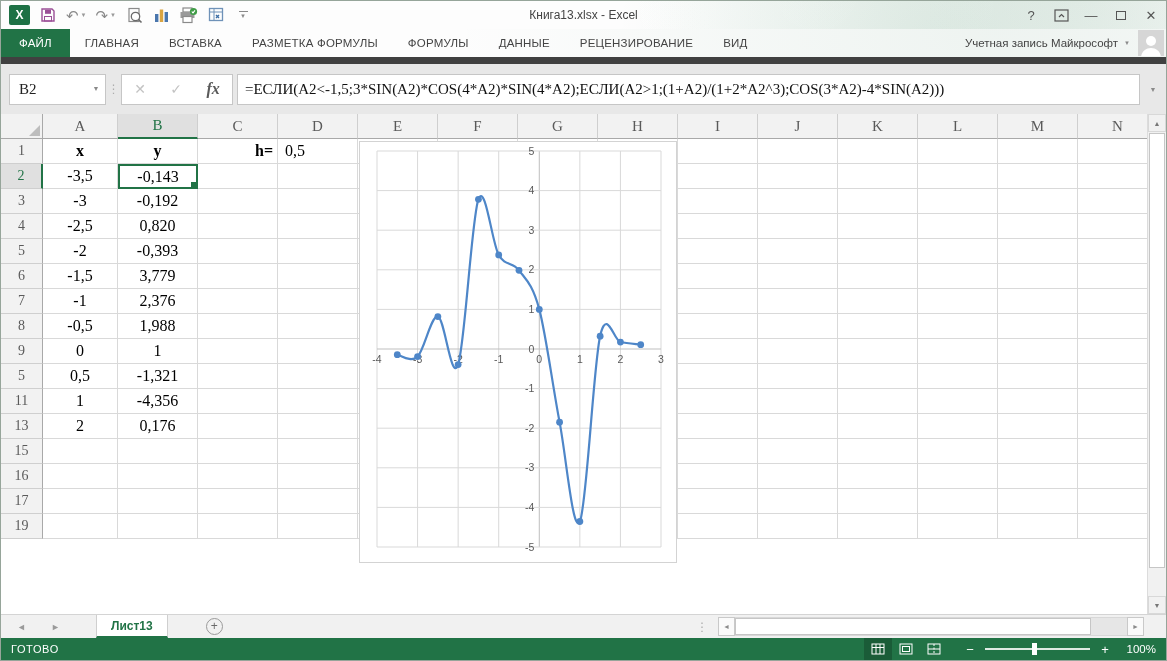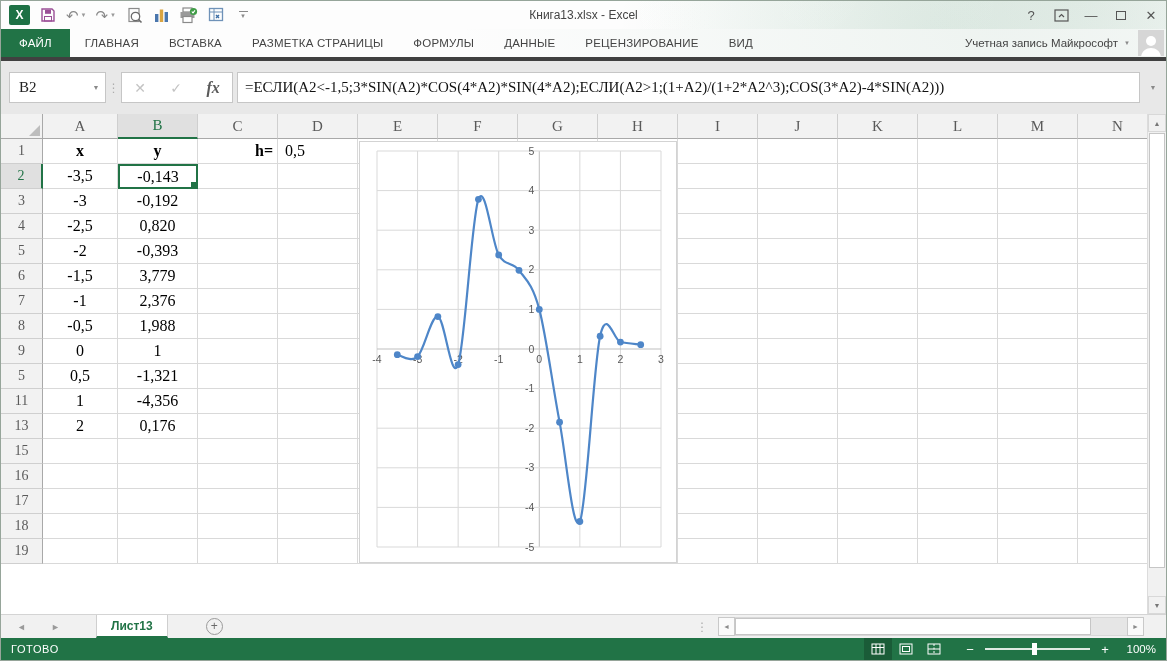--- a/index.html
+++ b/index.html
@@ -32,21 +32,21 @@
   .tabrow { position:relative; height:28px; display:flex; align-items:stretch; background:#fdfdfd;
     background-image: radial-gradient(circle at 86% -80%, rgba(33,115,70,0.07), transparent 55%); }
   #ribbon-tabs { display:flex; align-items:stretch; }
   .tab { display:flex; align-items:center; padding:0 15px; font-size:11.5px; color:#444; letter-spacing:0.2px; cursor:default; }
   .tab.active { background:#217346; color:#fff; padding:0 18px; }
   .account { margin-left:auto; display:flex; align-items:center; gap:6px; font-size:11.5px; color:#444; padding-right:8px; }
   .account .dd { font-size:6px; color:#8a8a8a; }
   .avatar { width:26px; height:26px; margin:1px 2px 1px 0; background:#d6d6d6; display:flex; align-items:end; justify-content:center; overflow:hidden; }
 
   
-  .fbar { height:57px; background:#e8e8e8; border-top:4px solid #404040; display:flex; align-items:center; }
+  .fbar { height:57px; background:#e8e8e8; border-top:7px solid #404040; display:flex; align-items:center; }
   .namebox { margin-left:8px; width:97px; height:31px; background:#fff; border:1px solid #c6c6c6;
     display:flex; align-items:center; font-family:"Liberation Serif",serif; font-size:15px; color:#222; }
   .namebox .nbval { padding-left:9px; }
   .nbarrow { margin-left:auto; width:18px; text-align:center; font-size:7px; color:#8a8a8a; }
   .vdots { width:15px; text-align:center; color:#adadad; font-size:12px; letter-spacing:0; }
   .fxbox { width:112px; height:31px; background:#fff; border:1px solid #c6c6c6; display:flex; align-items:center; justify-content:space-around; }
   .fxcancel,.fxok { color:#c3c3c3; font-size:14px; }
   .fxfx { font-family:"Liberation Serif",serif; font-style:italic; font-weight:bold; font-size:16px; color:#5a5a5a; }
   .finput { flex:1; height:31px; margin-left:4px; background:#fff; border:1px solid #c6c6c6; display:flex; align-items:center;
     padding-left:7px; font-family:"Liberation Serif",serif; font-size:15px; color:#111; white-space:nowrap; overflow:hidden; }
@@ -192,21 +192,21 @@
         </div>
       <div class="wc">✕</div>
     </div>
   </div>
 
   <div class="tabrow">
     <nav id="ribbon-tabs">
         <div class="tab active">ФАЙЛ</div>
         <div class="tab">ГЛАВНАЯ</div>
         <div class="tab">ВСТАВКА</div>
-        <div class="tab">РАЗМЕТКА СТРАНИЦЫ</div>
+        <div class="tab">РАЗМЕТКА ФОРМУЛЫ</div>
         <div class="tab">ФОРМУЛЫ</div>
         <div class="tab">ДАННЫЕ</div>
         <div class="tab">РЕЦЕНЗИРОВАНИЕ</div>
         <div class="tab">ВИД</div>
       </nav>
     <div class="account">
       <span>Учетная запись Майкрософт</span>
       <span class="dd">▼</span>
     </div>
     <div class="avatar">
@@ -483,37 +483,20 @@
         <div class="cell" style="width: 80px;"></div>
         <div class="cell" style="width: 80px;"></div>
         <div class="cell" style="width: 80px;"></div>
         <div class="cell" style="width: 80px;"></div>
         <div class="cell" style="width: 80px;"></div>
         <div class="cell" style="width: 80px;"></div>
         <div class="cell" style="width: 80px;"></div>
       </div>
       <div class="grow">
         <div class="rh">17</div>
-        <div class="cell" style="width: 75px;"></div>
-        <div class="cell" style="width: 80px;"></div>
-        <div class="cell" style="width: 80px;"></div>
-        <div class="cell" style="width: 80px;"></div>
-        <div class="cell" style="width: 80px;"></div>
-        <div class="cell" style="width: 80px;"></div>
-        <div class="cell" style="width: 80px;"></div>
-        <div class="cell" style="width: 80px;"></div>
-        <div class="cell" style="width: 80px;"></div>
-        <div class="cell" style="width: 80px;"></div>
-        <div class="cell" style="width: 80px;"></div>
-        <div class="cell" style="width: 80px;"></div>
-        <div class="cell" style="width: 80px;"></div>
-        <div class="cell" style="width: 80px;"></div>
-      </div>
-      <div class="grow">
-        <div class="rh">18</div>
         <div class="cell" style="width: 75px;"></div>
         <div class="cell" style="width: 80px;"></div>
         <div class="cell" style="width: 80px;"></div>
         <div class="cell" style="width: 80px;"></div>
         <div class="cell" style="width: 80px;"></div>
         <div class="cell" style="width: 80px;"></div>
         <div class="cell" style="width: 80px;"></div>
         <div class="cell" style="width: 80px;"></div>
         <div class="cell" style="width: 80px;"></div>
         <div class="cell" style="width: 80px;"></div>

